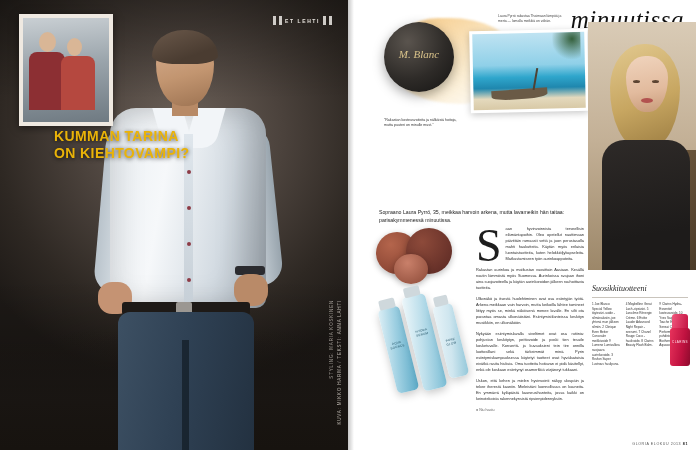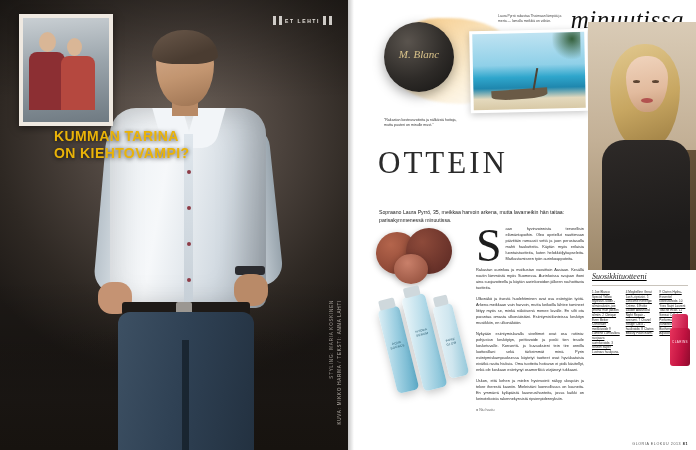--- a/index.html
+++ b/index.html
@@ -588,23 +588,22 @@
     width: 46px; height: 120px;
     background: linear-gradient(120deg, #6b5336, #3f3020);
     border-radius: 12px 0 0 0;
     opacity: 0.9;
   }
 
   
   .sidebar {
     position: absolute;
     right: 8px;
-    top: 272px;
+    top: 284px;
     width: 96px;
-    text-decoration: underline;
   }
   .sidebar h4 {
     margin: 0 0 4px 0;
     font-family: "Liberation Serif", serif;
     font-style: italic;
     font-weight: normal;
     font-size: 8px;
     color: #1d1d1d;
   }
   .sidebar .rule {
@@ -733,21 +732,20 @@
       <div class="beach-inner">
         <div class="palm"></div>
         <div class="boat"></div>
       </div>
     </div>
 
     <div class="cap-beach">Laura Pyrrö rakastaa Thaimaan lämpöä ja merta — lomalla meikkiä on vähän.</div>
     <div class="cap-compact">"Rakastan kosteusvoiteita ja nälkäisiä hoitoja, mutta puuteri on minulle must."</div>
 
     <div class="title">
-      <div>OTTEIN</div>
     </div>
 
     <div class="standfirst">Sopraano Laura Pyrrö, 35, meikkaa harvoin arkena, mutta lavameikin hän taitaa: parisakymmenessä minuutissa.</div>
 
     <div class="blush">
       <div class="pan pan-a"></div>
       <div class="pan pan-b"></div>
       <div class="pan pan-c"></div>
     </div>
 

